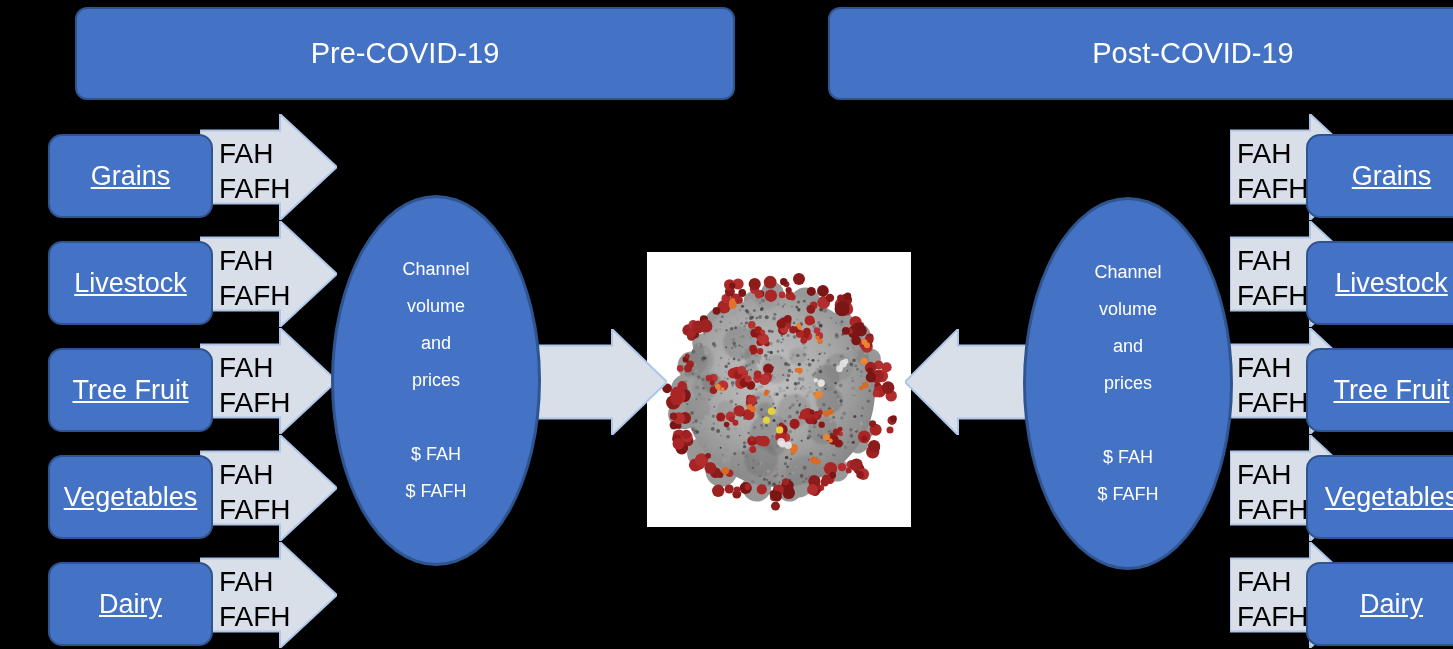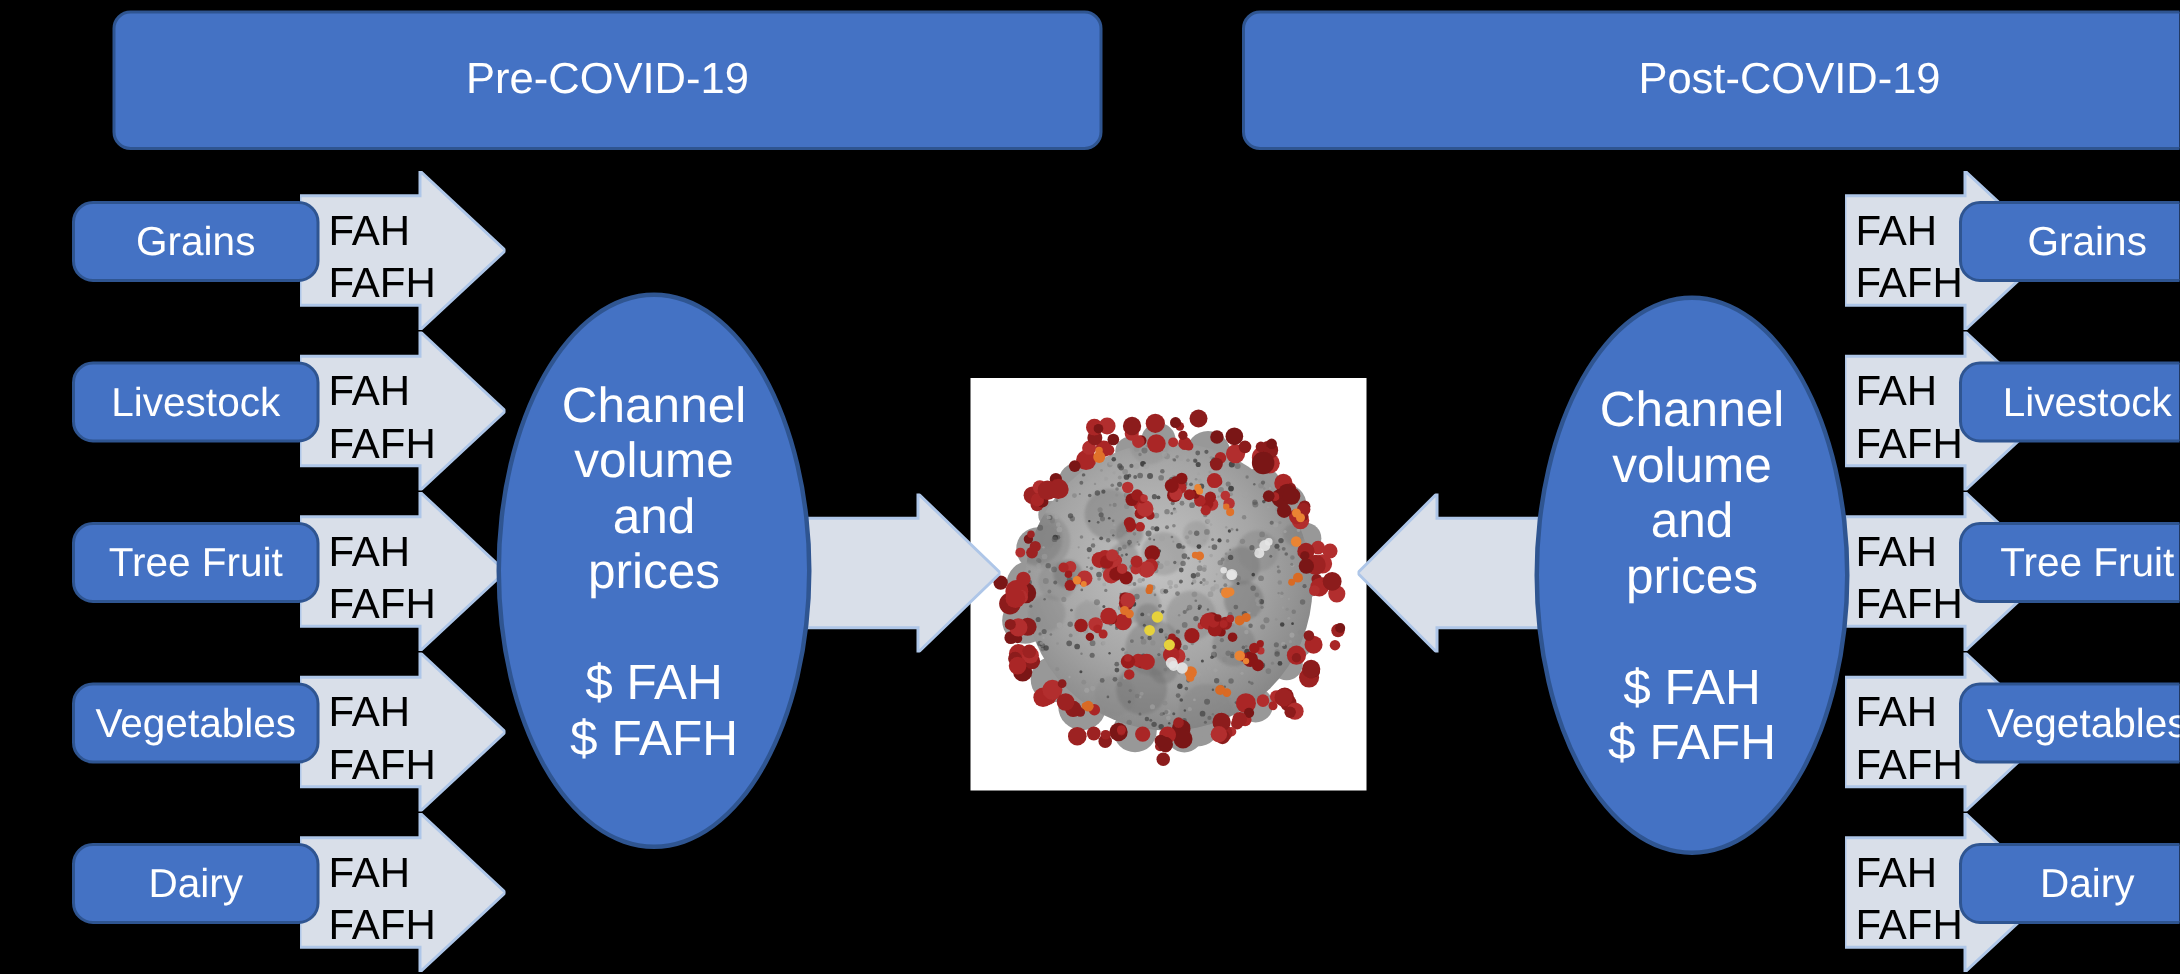--- a/index.html
+++ b/index.html
@@ -17,39 +17,39 @@
   #banner-post{left:788px;width:730px;}
 
   .row{position:absolute;height:106px;}
   .row.left{left:0;width:300px;}
   .row.right{left:1160px;width:293px;}
   .row-arrow{position:absolute;top:0;height:106px;z-index:2;}
   .row.left  .row-arrow{left:160px;width:137px;}
   .row.right .row-arrow{left:30px;width:137px;}
   .arrow-shape{fill:var(--arrowfill,#D9DFE9);stroke:var(--arrowstroke,#AEC6E8);stroke-width:2;}
   .cat-box{
-    position:absolute;top:20px;height:54px;box-sizing:border-box;
+    position:absolute;top:20px;height:84px;box-sizing:border-box;
     background:var(--fill,#4472C4);border:2px solid var(--stroke,#2F5591);
     border-radius:14px;color:var(--textlight,#fff);font-size:27px;
-    display:flex;align-items:center;justify-content:center;z-index:5;
+    display:flex;align-items:center;justify-content:center;z-index:5;text-decoration:underline;
   }
   .row.left  .cat-box{left:8px;width:165px;}
   .row.right .cat-box{left:106px;width:171px;}
   .fah-labels{
     position:absolute;top:22px;color:var(--textdark,#000);
     font-size:28px;line-height:35px;z-index:3;white-space:nowrap;
   }
   .row.left  .fah-labels{left:179px;}
   .row.right .fah-labels{left:37px;}
 
   .ellipse{
     position:absolute;width:210px;box-sizing:border-box;
     background:var(--fill,#4472C4);border:3px solid var(--stroke,#2F5591);
     border-radius:50%;display:flex;flex-direction:column;justify-content:center;
-    text-align:center;color:var(--textlight,#fff);font-size:33px;z-index:6;
+    text-align:center;color:var(--textlight,#fff);font-size:18px;z-index:6;
   }
   #ellipse-pre{left:291px;top:195px;height:371px;}
   #ellipse-post{left:983px;top:197px;height:373px;}
   .ellipse .line{line-height:37px;min-height:37px;}
 
   .big-arrow{position:absolute;top:329px;height:106px;z-index:4;}
   #arrow-pre{left:497px;width:130px;}
   #arrow-post{left:865px;width:125px;}
 
   #virus{position:absolute;left:607px;top:252px;width:264px;height:275px;background:#fff;z-index:1;}

